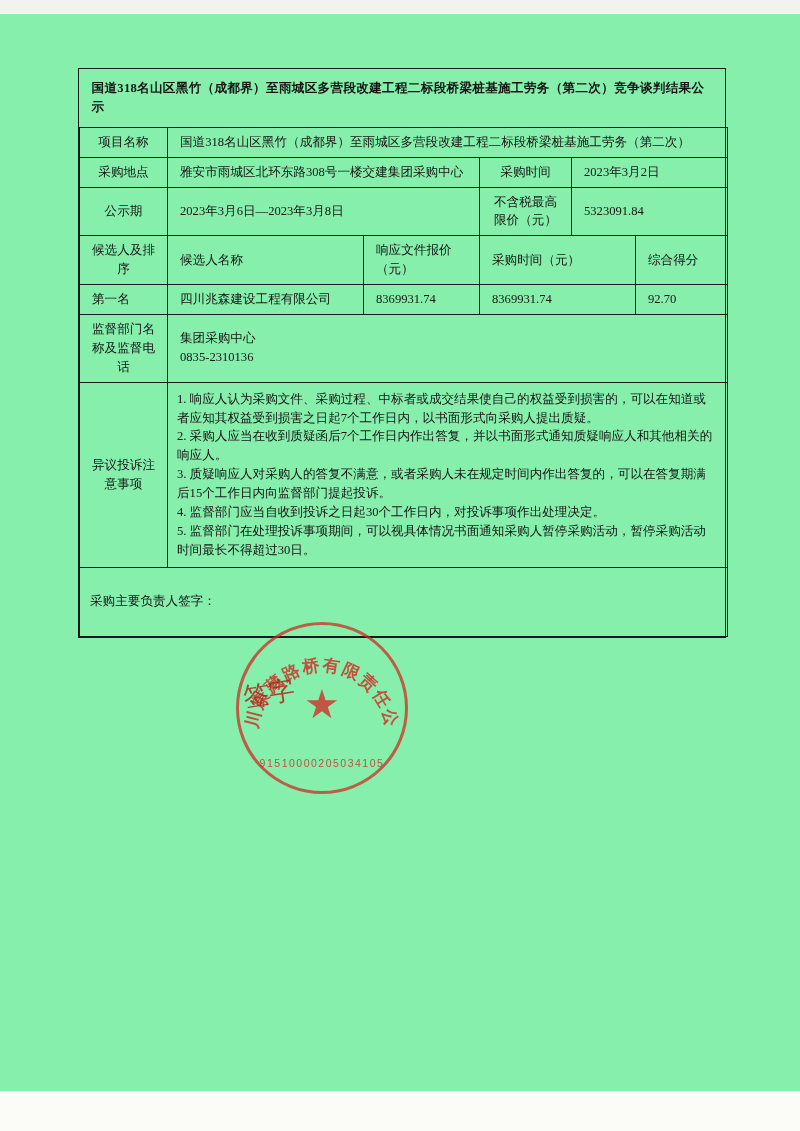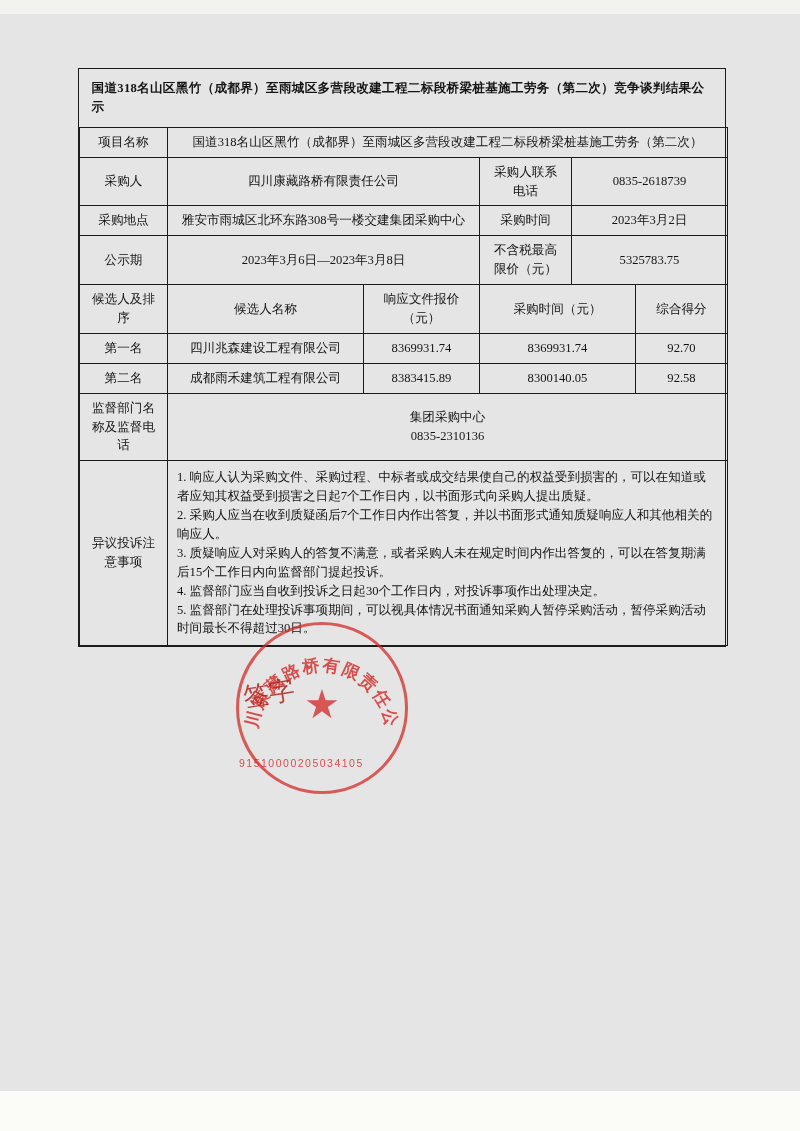--- a/index.html
+++ b/index.html
@@ -12,21 +12,21 @@
     height: 1131px;
     font-family: "Liberation Serif", "DejaVu Serif", serif;
     color: #141414;
     position: relative;
     overflow: hidden;
   }
   .page {
     position: absolute;
     left: 0; top: 0;
     width: 800px; height: 1131px;
-    background: #e5e5e5;
+    background: #86efac;
   }
   
   .paper-edge-top { position:absolute; left:0; top:0; width:800px; height:14px; background:#f2f2ee; }
   .paper-edge-bottom { position:absolute; left:0; bottom:0; width:800px; height:40px; background:#fbfbf8; }
 
   .doc {
     position: absolute;
     left: 78px;
     top: 68px;
     width: 648px;
@@ -49,21 +49,21 @@
   .title-cell {
     border: none !important;
     text-align: left;
     font-size: 17px;
     font-weight: bold;
     letter-spacing: 0.3px;
     line-height: 1.55;
     padding: 10px 12px 10px 12px !important;
   }
   .title-row td { border-bottom: 1px solid #1b1b1b !important; }
-  .c { text-align: center; }
+  .c { text-align: left; }
   .lbl { text-align: center; }
   .note-cell {
     text-align: left;
     font-size: 12.2px;
     line-height: 1.68;
     padding: 7px 9px !important;
   }
   .note-cell p { margin: 0; }
   .sign-cell {
     height: 58px;
@@ -102,20 +102,21 @@
     fill: rgba(209,36,32,0.78);
     font-family: "Liberation Serif", serif;
     font-size: 17px;
     font-weight: bold;
     letter-spacing: 2px;
   }
   .stamp .code {
     position: absolute;
     left: 0; bottom: 22px;
     width: 100%;
+    text-align: center;
     color: rgba(209,36,32,0.78);
     font-family: "Liberation Sans", sans-serif;
     font-size: 10.5px;
     letter-spacing: 1.5px;
   }
   .signature {
     position: absolute;
     left: 243px;
     top: 676px;
     color: rgba(176,38,30,0.85);
@@ -147,64 +148,51 @@
       <tbody>
           <tr class="title-row">
         <td class="title-cell" colspan="6">国道318名山区黑竹（成都界）至雨城区多营段改建工程二标段桥梁桩基施工劳务（第二次）竞争谈判结果公示</td>
       </tr>
 
       <tr>
         <td class="lbl">项目名称</td>
         <td class="c" colspan="5">国道318名山区黑竹（成都界）至雨城区多营段改建工程二标段桥梁桩基施工劳务（第二次）</td>
       </tr>
 
-      <tr>
-        <td class="lbl">采购人</td>
-        <td class="c" colspan="2">四川康藏路桥有限责任公司</td>
-        <td class="lbl">采购人联系电话</td>
-        <td class="c" colspan="2">0835-2618739</td>
-      </tr>
 
       <tr>
         <td class="lbl">采购地点</td>
         <td class="c" colspan="2">雅安市雨城区北环东路308号一楼交建集团采购中心</td>
         <td class="lbl">采购时间</td>
         <td class="c" colspan="2">2023年3月2日</td>
       </tr>
 
       <tr style="height:48px">
         <td class="lbl">公示期</td>
         <td class="c" colspan="2">2023年3月6日—2023年3月8日</td>
         <td class="lbl">不含税最高限价（元）</td>
-        <td class="c" colspan="2">5325783.75</td>
+        <td class="c" colspan="2">5323091.84</td>
       </tr>
 
       <tr style="height:46px">
         <td class="lbl">候选人及排序</td>
         <td class="c">候选人名称</td>
         <td class="c">响应文件报价（元）</td>
         <td class="c" colspan="2">采购时间（元）</td>
         <td class="c">综合得分</td>
       </tr>
 
       <tr>
         <td class="c">第一名</td>
         <td class="c">四川兆森建设工程有限公司</td>
         <td class="c">8369931.74</td>
         <td class="c" colspan="2">8369931.74</td>
         <td class="c">92.70</td>
       </tr>
 
-      <tr>
-        <td class="c">第二名</td>
-        <td class="c">成都雨禾建筑工程有限公司</td>
-        <td class="c">8383415.89</td>
-        <td class="c" colspan="2">8300140.05</td>
-        <td class="c">92.58</td>
-      </tr>
 
 
       <tr style="height:46px">
         <td class="lbl">监督部门名称及监督电话</td>
         <td class="c" colspan="5">
           <div>集团采购中心</div>
           <div>0835-2310136</div>
         </td>
       </tr>
 
@@ -212,20 +200,23 @@
         <td class="lbl">异议投诉注意事项</td>
         <td class="note-cell" colspan="5">
           <p>1. 响应人认为采购文件、采购过程、中标者或成交结果使自己的权益受到损害的，可以在知道或者应知其权益受到损害之日起7个工作日内，以书面形式向采购人提出质疑。</p>
           <p>2. 采购人应当在收到质疑函后7个工作日内作出答复，并以书面形式通知质疑响应人和其他相关的响应人。</p>
           <p>3. 质疑响应人对采购人的答复不满意，或者采购人未在规定时间内作出答复的，可以在答复期满后15个工作日内向监督部门提起投诉。</p>
           <p>4. 监督部门应当自收到投诉之日起30个工作日内，对投诉事项作出处理决定。</p>
           <p>5. 监督部门在处理投诉事项期间，可以视具体情况书面通知采购人暂停采购活动，暂停采购活动时间最长不得超过30日。</p>
         </td>
       </tr>
 
+      <tr>
+        <td class="sign-cell" colspan="6">采购主要负责人签字：</td>
+      </tr>
     </tbody>
       </table>
   </div>
 
   <div class="stamp">
     <div class="arc">
       <svg viewBox="0 0 166 166">
         <path id="arcpath" d="M 20,95 A 65,65 0 0 1 146,95" fill="none"></path>
         <text>
           <textPath href="#arcpath" startOffset="50%" text-anchor="middle">四川康藏路桥有限责任公司</textPath>

